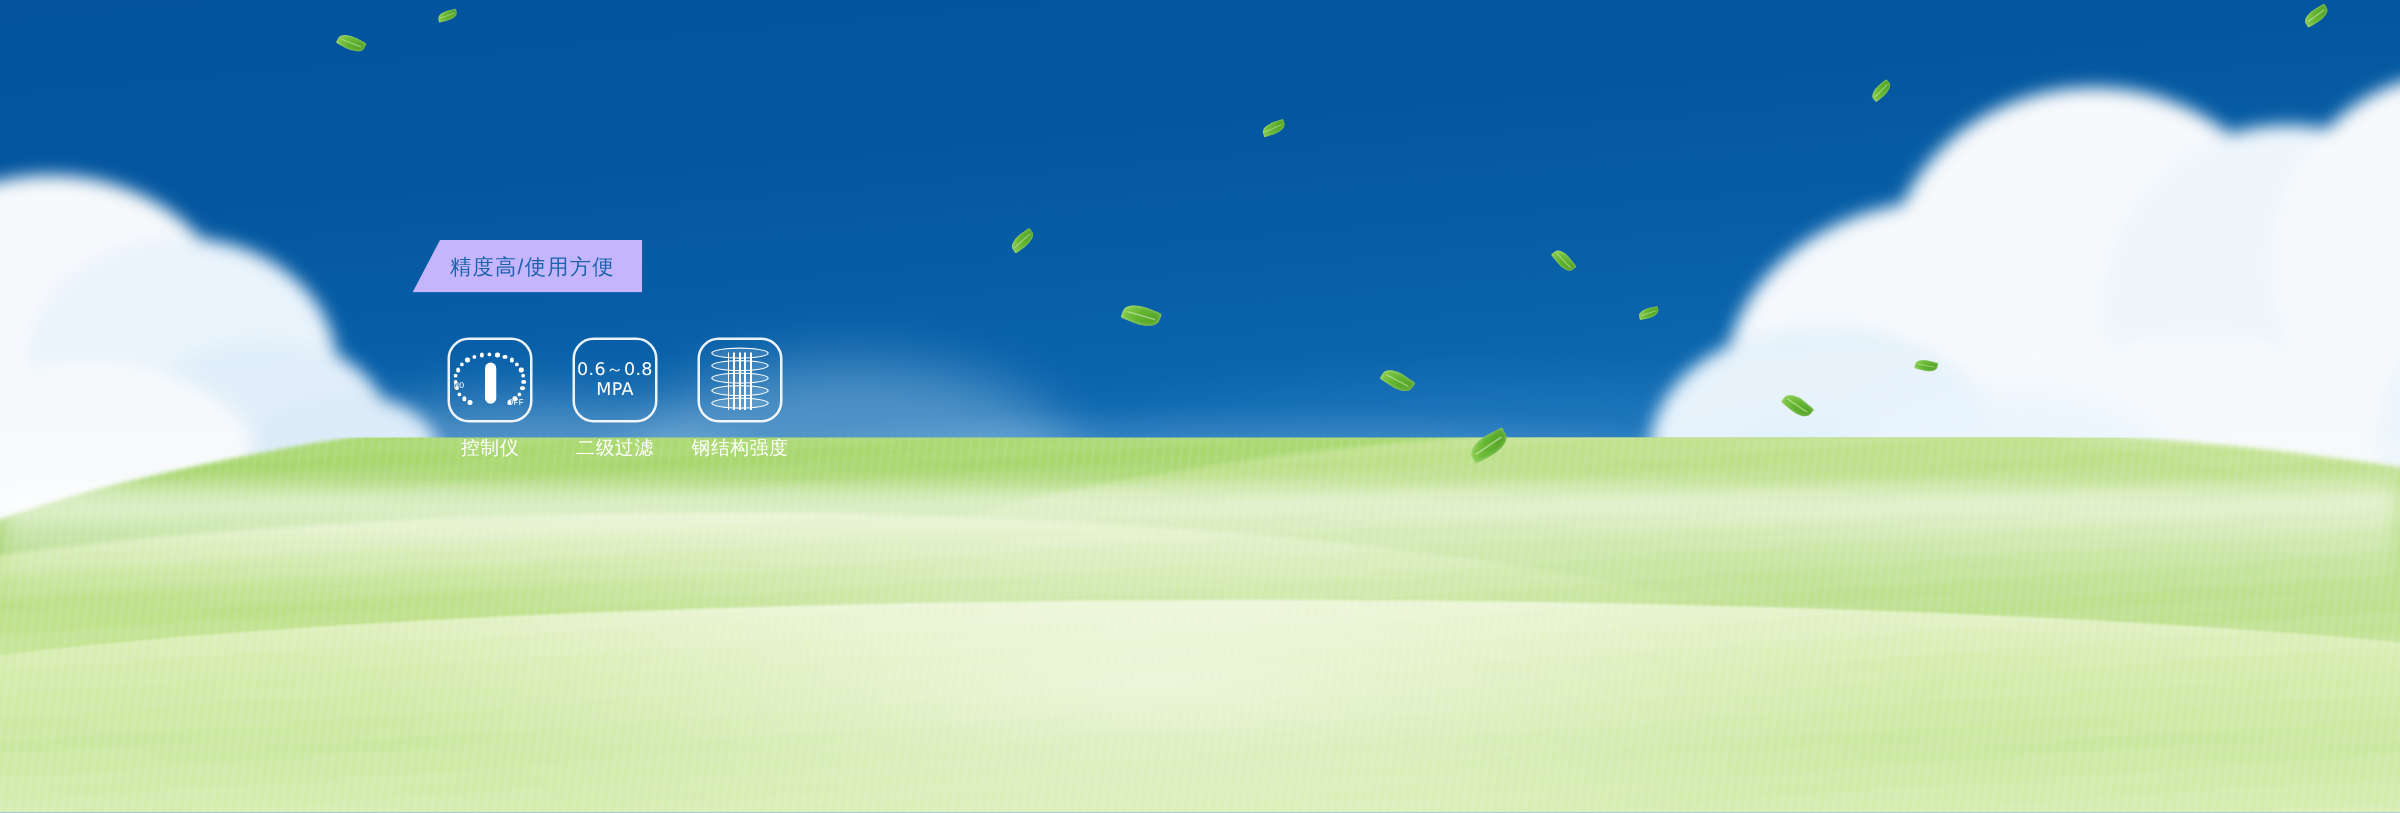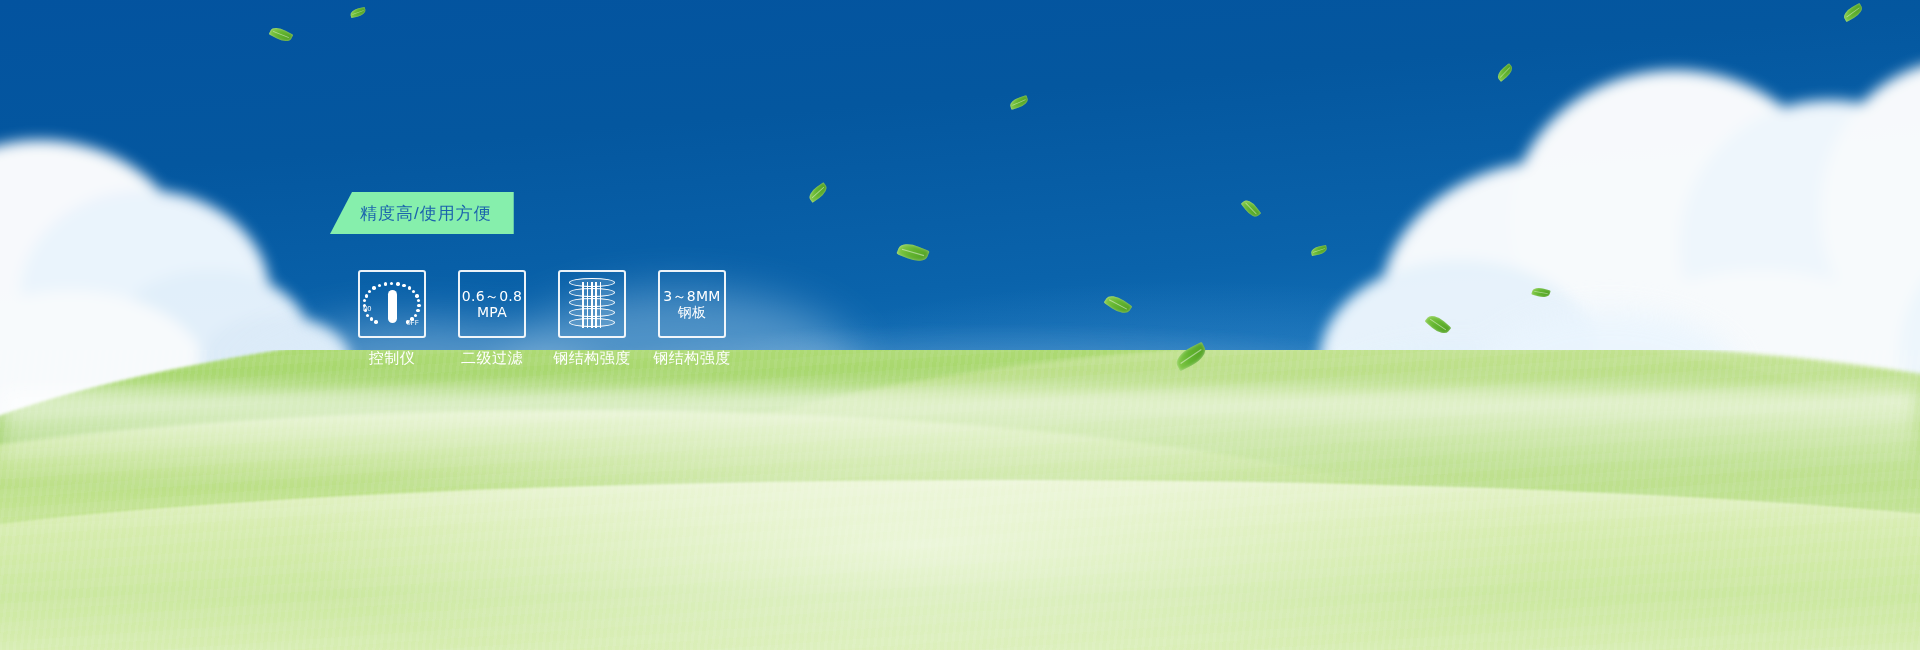--- a/index.html
+++ b/index.html
@@ -141,28 +141,28 @@
     border-radius:70% 30% 55% 45% / 80% 70% 30% 20%;}
   .tleaf.l1{left:2px;top:4px;transform:rotate(-22deg);}
   .tleaf.l2{left:32px;top:0px;transform:rotate(18deg);}
 
   .tags{position:absolute;left:352px;top:192px;display:flex;align-items:stretch;height:42px;}
   .tag{
     display:flex;align-items:center;justify-content:center;
     font-size:17px;letter-spacing:1px;padding:0 20px;white-space:nowrap;
   }
   .tag-a{background:#0d3f86;color:#ffffff;padding-right:36px;}
-  .tag-b{background:#86efac;color:#1b63ad;margin-left:-22px;
+  .tag-b{background:#c4b5fd;color:#1b63ad;margin-left:-22px;
     clip-path:polygon(22px 0,100% 0,100% 100%,0 100%);padding-left:30px;padding-right:22px;}
 
   .badges{position:absolute;left:356px;top:270px;display:flex;gap:28px;}
   .badge{width:72px;display:flex;flex-direction:column;align-items:center;}
   .badge-box{
     width:68px;height:68px;border:2px solid rgba(255,255,255,.92);
-    border-radius:3px;display:flex;align-items:center;justify-content:center;
+    border-radius:17px;display:flex;align-items:center;justify-content:center;
     box-sizing:border-box;position:relative;overflow:hidden;
   }
   .badge-txt{color:#fff;font-size:14px;line-height:16px;text-align:center;letter-spacing:.3px;
     font-family:"DejaVu Sans","Liberation Sans",sans-serif;}
   .badge-label{margin-top:11px;color:#fff;font-size:15px;white-space:nowrap;letter-spacing:.5px;
     font-family:"DejaVu Sans","Liberation Sans",sans-serif;}
 
   
   .ico-gauge{position:relative;width:58px;height:54px;}
   .ico-gauge .dot{position:absolute;width:3.4px;height:3.4px;border-radius:50%;background:#fff;}
@@ -327,26 +327,17 @@
             <span class="disc" style="top:0px"></span>
             <span class="disc" style="top:10px"></span>
             <span class="disc" style="top:20px"></span>
             <span class="disc" style="top:30px"></span>
             <span class="disc" style="top:40px"></span>
           </div>
         </div>
         <div class="badge-label">钢结构强度</div>
       </div>
 
-      <div class="badge">
-        <div class="badge-box">
-          <div class="badge-txt">
-            <div>3～8MM</div>
-            <div>钢板</div>
-          </div>
-        </div>
-        <div class="badge-label">钢结构强度</div>
-      </div>
 
 
     </div>
   </div>
 </div>
 
 </body></html>

